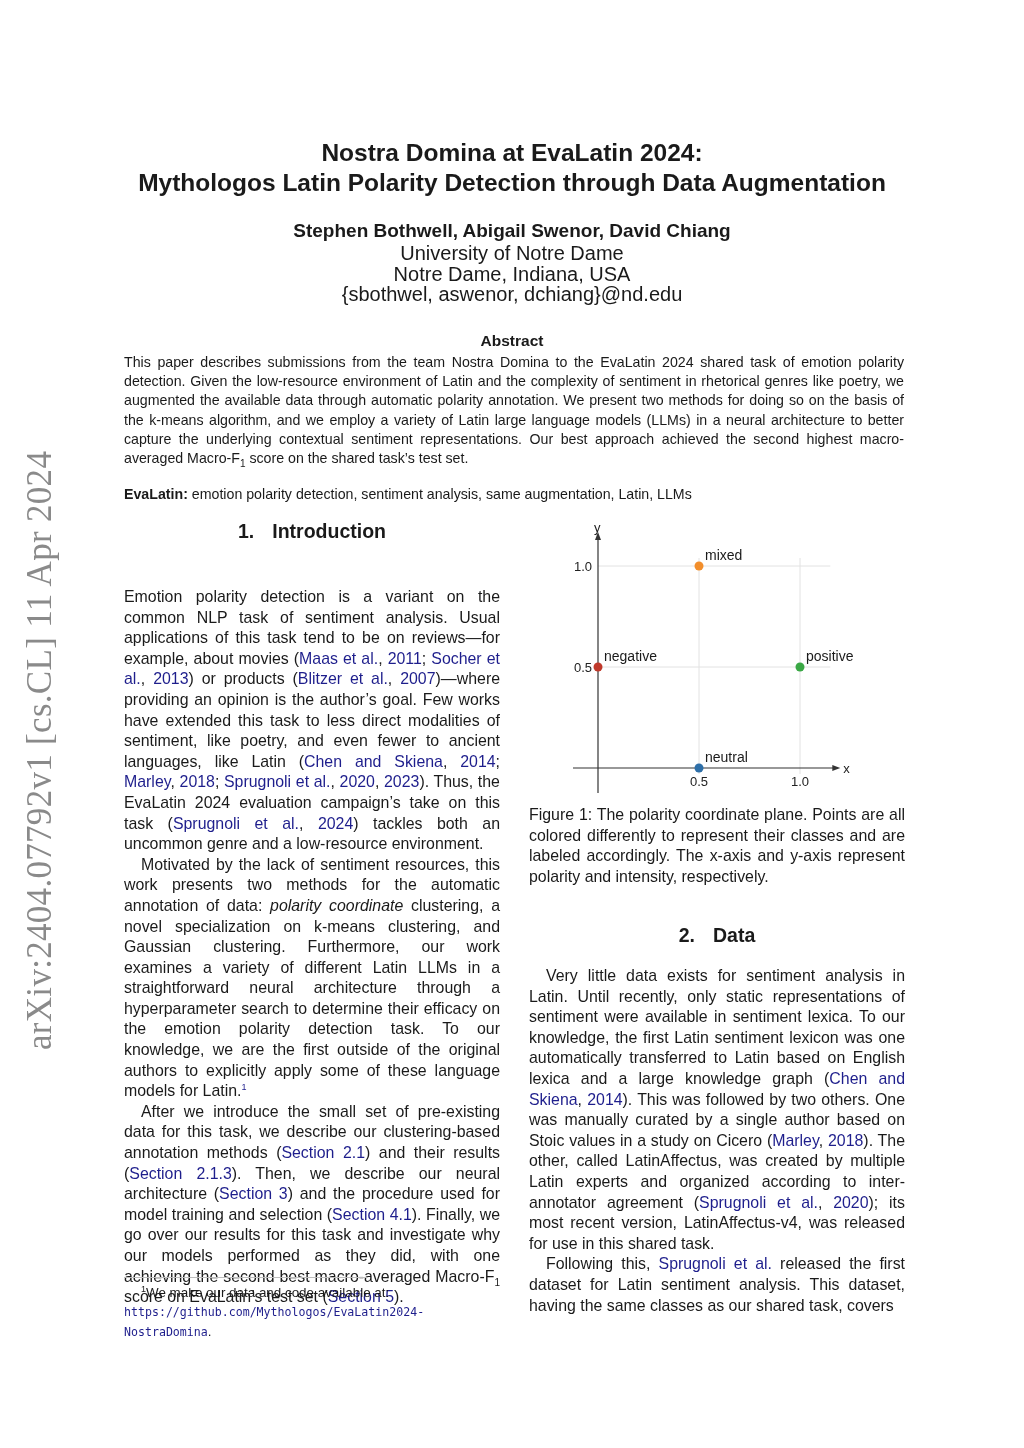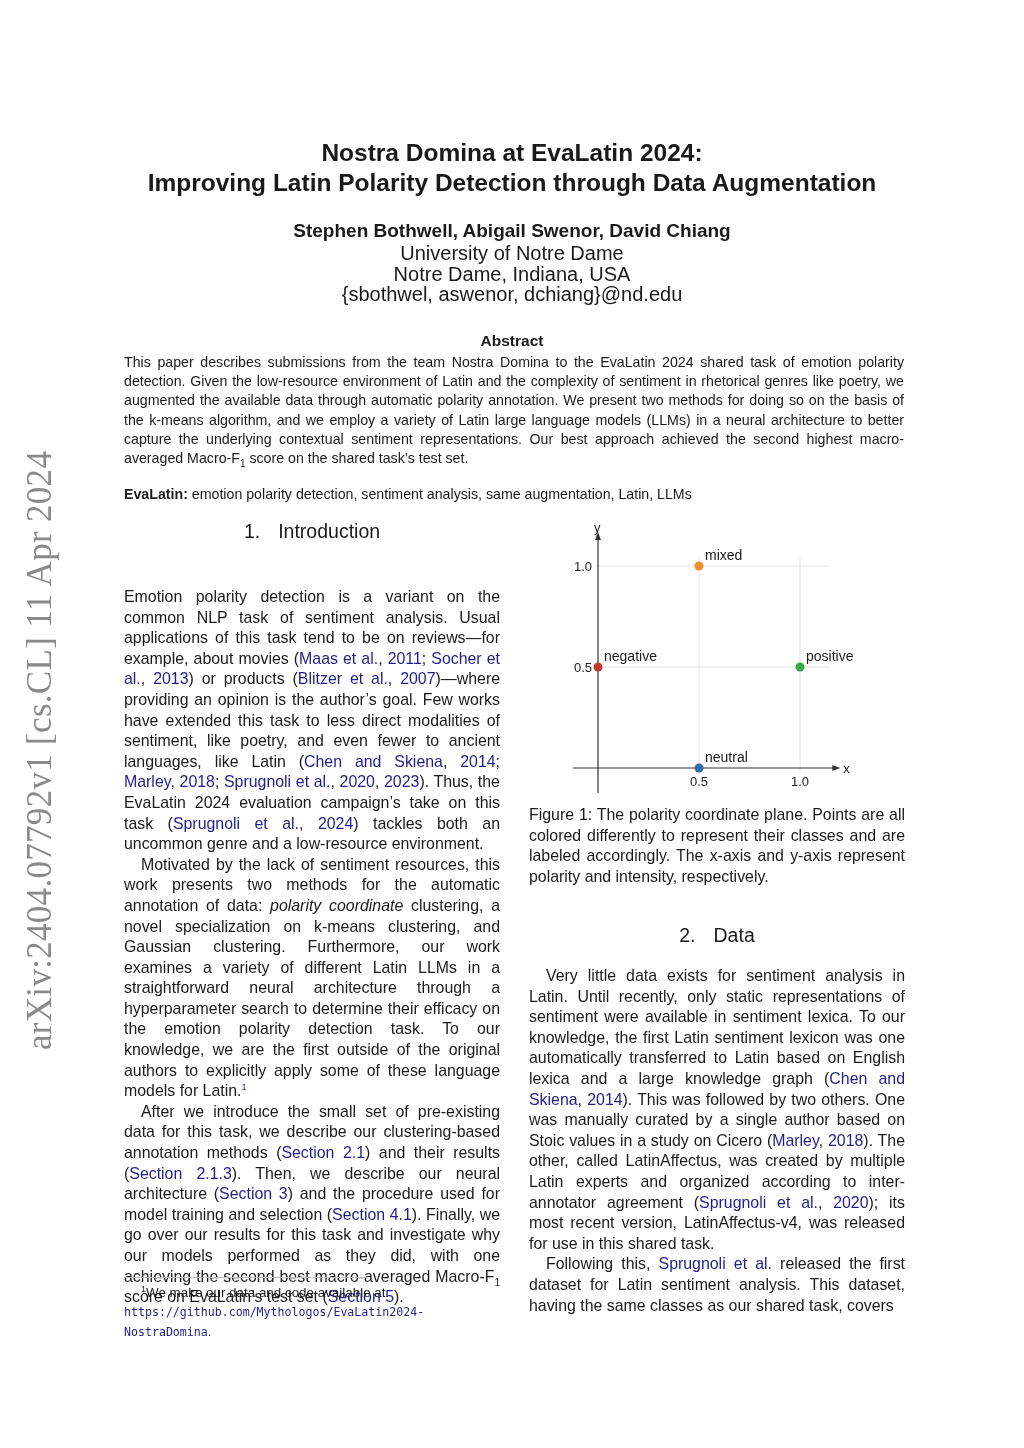--- a/index.html
+++ b/index.html
@@ -10,42 +10,42 @@
     .title { position: absolute; left: 0; width: 1024px; top: 138px; text-align: center; font-weight: bold; font-size: 24.5px; line-height: 30px; }
     .authors { position: absolute; left: 0; width: 1024px; top: 219px; text-align: center; font-weight: bold; font-size: 19px; line-height: 24px; }
     .affil { position: absolute; left: 0; width: 1024px; top: 243px; text-align: center; font-size: 20px; line-height: 20.5px; }
     .abstract-head { position: absolute; left: 0; width: 1024px; top: 332px; text-align: center; font-weight: bold; font-size: 15.5px; }
     .abstract { position: absolute; left: 124px; width: 780px; top: 353px; font-size: 14.2px; line-height: 19.2px; text-align: justify; }
     .keywords { position: absolute; left: 124px; width: 780px; top: 486px; font-size: 14.2px; }
     .keywords b { font-weight: bold; }
     .col { position: absolute; width: 376px; font-size: 15.9px; line-height: 20.6px; text-align: justify; }
     .col-left { left: 124px; top: 587px; }
     .col-right { left: 529px; }
-    .sec-head { position: absolute; font-weight: normal; font-size: 19.5px; text-align: center; width: 376px; }
+    .sec-head { position: absolute; font-weight: bold; font-size: 19.5px; text-align: center; width: 376px; }
     .sec-head .num { margin-right: 18px; }
     p { margin: 0; }
     p.indent { text-indent: 17px; }
     .cite { color: #1e1e8c; }
     .footrule { position: absolute; left: 124px; top: 1277px; width: 244px; border-top: 1px solid #bdbdbd; }
     .footnote { position: absolute; left: 124px; top: 1283px; width: 378px; font-size: 13.4px; line-height: 19px; }
     .footnote .url { font-family: "DejaVu Sans Mono", monospace; font-size: 11.6px; color: #1e1e8c; }
     sup { font-size: 9px; line-height: 0; }
     sub { font-size: 10px; line-height: 0; }
     .figure { position: absolute; left: 560px; top: 520px; width: 320px; height: 275px; }
     .caption { position: absolute; left: 529px; top: 805px; width: 376px; font-size: 15.9px; line-height: 20.6px; text-align: justify; }
     svg text { font-family: "Liberation Sans", sans-serif; }
   </style>
 </head>
 <body>
 
 <div class="arxiv-stamp">arXiv:2404.07792v1  [cs.CL]  11 Apr 2024</div>
 
 <div class="title">
   <div>Nostra Domina at EvaLatin 2024:</div>
-  <div>Improving Latin Polarity Detection through Data Augmentation</div>
+  <div>Mythologos Latin Polarity Detection through Data Augmentation</div>
 </div>
 
 <div class="authors">Stephen Bothwell, Abigail Swenor, David Chiang</div>
 <div class="affil">
   <div>University of Notre Dame</div>
   <div>Notre Dame, Indiana, USA</div>
   <div>{sbothwel, aswenor, dchiang}@nd.edu</div>
 </div>
 
 <div class="abstract-head">Abstract</div>

